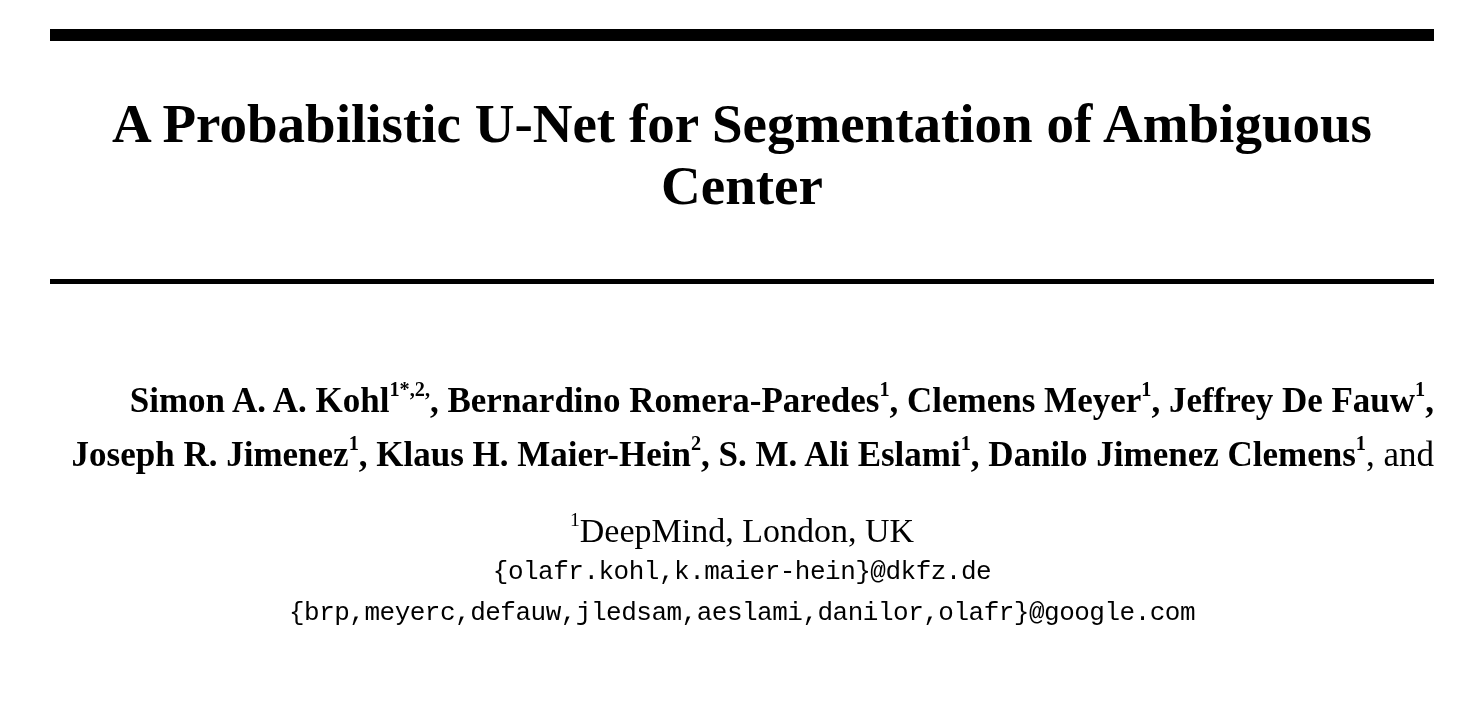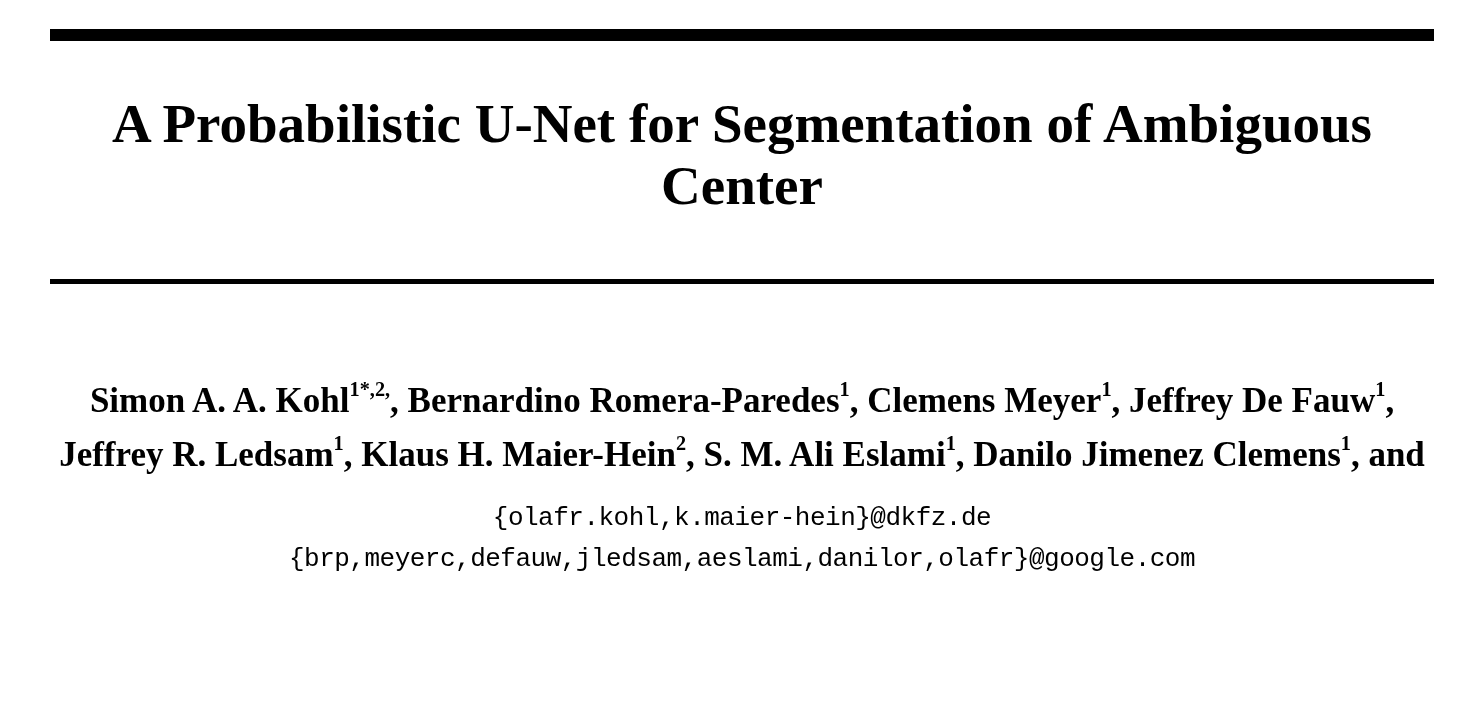--- a/index.html
+++ b/index.html
@@ -33,35 +33,35 @@
   .title {
     margin-top: 52px;
     text-align: center;
     font-size: 55px;
     line-height: 62px;
     font-weight: bold;
     letter-spacing: 0px;
   }
   .authors {
     margin-top: 84px;
-    text-align: center;
+    text-align: right;
     font-size: 35px;
     line-height: 42px;
     font-weight: bold;
   }
   .authors sup {
     font-size: 58%;
     vertical-align: 38%;
     font-weight: bold;
   }
   .sep {
     font-weight: bold;
   }
   .sep.regular {
-    font-weight: bold;
+    font-weight: normal;
   }
   .affiliations {
     margin-top: 22px;
     text-align: center;
     font-size: 34px;
     line-height: 42px;
     font-weight: normal;
   }
   .affiliations sup {
     font-size: 58%;
@@ -92,23 +92,24 @@
 
   <div class="title">
     <div>A Probabilistic U-Net for Segmentation of Ambiguous</div>
     <div>Center</div>
   </div>
 
   <div class="rule rule-thin"></div>
 
   <div class="authors">
     <div><span>Simon A. A. Kohl</span><sup>1*,2,</sup><span class="sep">, </span><span>Bernardino Romera-Paredes</span><sup>1</sup><span class="sep">, </span><span>Clemens Meyer</span><sup>1</sup><span class="sep">, </span><span>Jeffrey De Fauw</span><sup>1</sup><span class="sep">,</span></div>
-    <div><span>Jeffrey R. Ledsam</span><sup>1</sup><span class="sep">, </span><span>Klaus H. Maier-Hein</span><sup>2</sup><span class="sep">, </span><span>S. M. Ali Eslami</span><sup>1</sup><span class="sep">, </span><span>Danilo Jimenez Clemens</span><sup>1</sup><span class="sep regular">, and</span></div>
+    <div><span>Joseph R. Jimenez</span><sup>1</sup><span class="sep">, </span><span>Klaus H. Maier-Hein</span><sup>2</sup><span class="sep">, </span><span>S. M. Ali Eslami</span><sup>1</sup><span class="sep">, </span><span>Danilo Jimenez Clemens</span><sup>1</sup><span class="sep regular">, and</span></div>
   </div>
 
   <div class="affiliations">
+    <div><sup>1</sup><span>DeepMind, London, UK</span></div>
     <div class="emails">
       <div>{olafr.kohl,k.maier-hein}@dkfz.de</div>
       <div>{brp,meyerc,defauw,jledsam,aeslami,danilor,olafr}@google.com</div>
     </div>
   </div>
 
 </div>
 
 </body></html>

